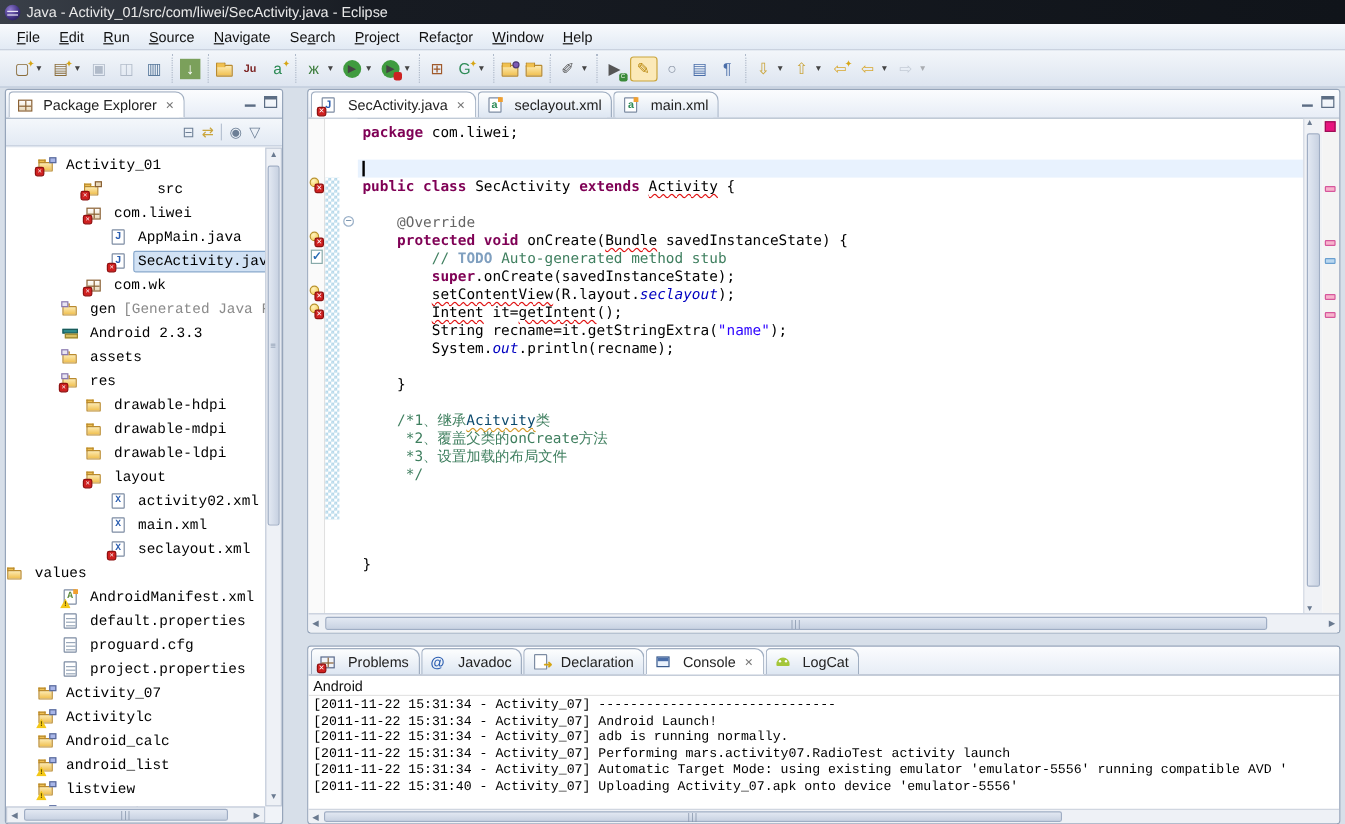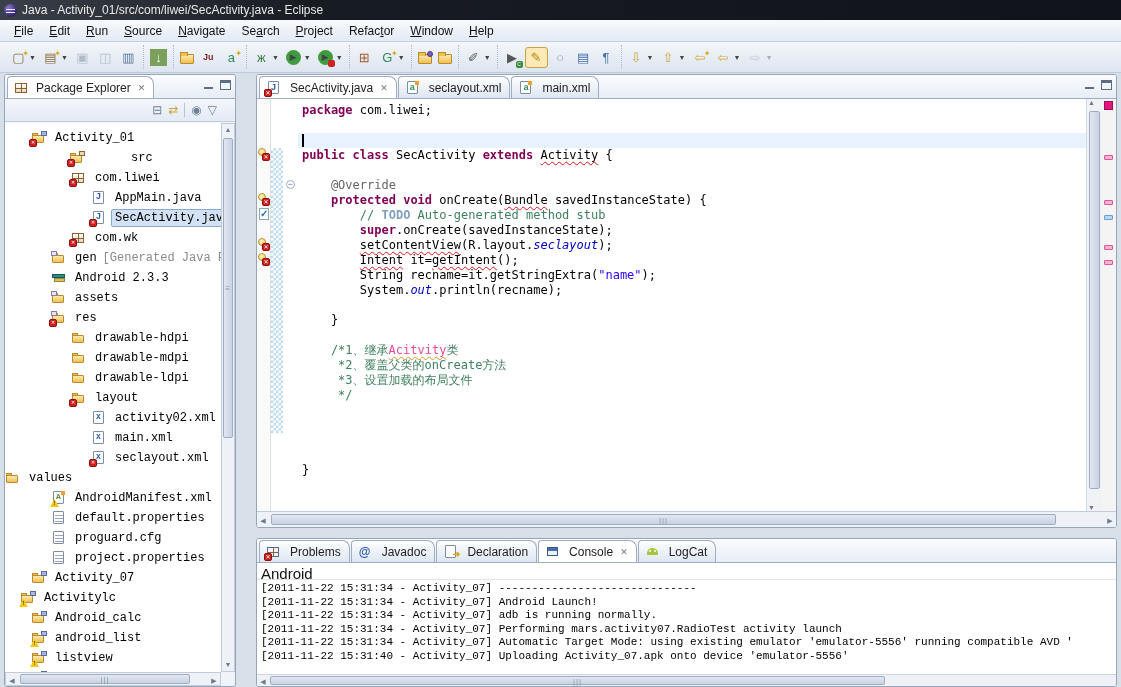--- a/index.html
+++ b/index.html
@@ -118,37 +118,37 @@
   .code-line { height:15px; line-height:15px; white-space:pre; padding-left:4px; position:relative; }
   .code-line.current { background:#e8f2fe; }
   .caret { position:absolute; left:4px; top:1px; width:1.5px; height:13px; background:#000; }
   .kw { color:#7f0055; font-weight:bold; }
   .str { color:#2a00ff; }
   .com { color:#3f7f5f; }
   .todo { color:#7f9fbf; font-weight:bold; }
   .static { color:#0000c0; font-style:italic; }
   .ann { color:#666; }
   .err { text-decoration:underline wavy #e01414 1px; text-underline-offset:2px; }
-  .comspell { color:#ec4899; text-decoration:underline wavy #d49a2a 1px; text-underline-offset:2px; }
+  .comspell { color:#0c4a6e; text-decoration:underline wavy #d49a2a 1px; text-underline-offset:2px; }
   .g-ico { position:absolute; left:1px; width:12px; height:13px; }
   .g-ico .bulb { position:absolute; left:0; top:0; width:8px; height:8px; border-radius:50%;
     background:radial-gradient(circle at 35% 30%,#fff3c0,#f2c94c); border:1px solid #b8912a; }
   .g-ico .note { position:absolute; left:1px; top:0; width:10px; height:12px; background:#fff; border:1px solid #8aa; }
   .g-ico .chk { position:absolute; left:2px; top:0px; color:#2a6db5; font-size:10px; font-weight:bold; }
   .fold-minus { position:absolute; left:3px; width:9px; height:9px; border:1px solid #9ab0c8; border-radius:50%;
     background:#fff; color:#5a7a9a; font-size:9px; line-height:7px; text-align:center; }
   #vscroll { position:absolute; right:14px; top:0; bottom:16px; width:16px; background:#f0f2f6; border-left:1px solid #d4dae4; }
   #overview { position:absolute; right:0; top:0; bottom:16px; width:14px; background:#f4f4f4; }
   .ov-mark { position:absolute; left:2px; width:9px; height:5px; border-radius:1px; }
   .ov-err { background:#f7b3cd; border:1px solid #d6579d; }
   .ov-task { background:#b9d7f0; border:1px solid #6a9fd0; }
   .ov-sq { position:absolute; left:2px; top:2px; width:9px; height:9px; background:#e8147e; border:1px solid #9c0e55; }
 
   
-  #console-name { height:17px; font-size:15px; color:#111; padding:2px 4px; background:#fff; border-bottom:1px solid #e4e4e4;}
+  #console-name { height:17px; font-size:12px; color:#111; padding:2px 4px; background:#fff; border-bottom:1px solid #e4e4e4;}
   #console-text { position:absolute; left:0; top:41px; right:0; bottom:12px; background:#fff; overflow:hidden;
     font-family:"Liberation Mono","DejaVu Sans Mono",monospace; font-size:11px; color:#000; padding:2px 0 0 4px; }
   .cline { height:13.5px; line-height:13.5px; white-space:pre; }
 </style>
 </head>
 <body>
 
 <div id="titlebar">
   <span id="eclipse-logo"></span>
   <span>Java - Activity_01/src/com/liwei/SecActivity.java - Eclipse</span>
@@ -464,21 +464,21 @@
         <span class="lbl">project.properties</span>
       </div>
       <div class="trow" style="padding-left: 26px;">
         <span class="ic">
           <span class="ftab"></span>
           <span class="fbody"></span>
           <span class="pdec"></span>
         </span>
         <span class="lbl">Activity_07</span>
       </div>
-      <div class="trow" style="padding-left: 15px;">
+      <div class="trow" style="padding-left: 26px;">
         <span class="ic">
           <span class="ftab"></span>
           <span class="fbody"></span>
           <span class="pdec"></span>
           <span class="badge-warn">!</span>
         </span>
         <span class="lbl">Activitylc</span>
       </div>
       <div class="trow" style="padding-left: 26px;">
         <span class="ic">

